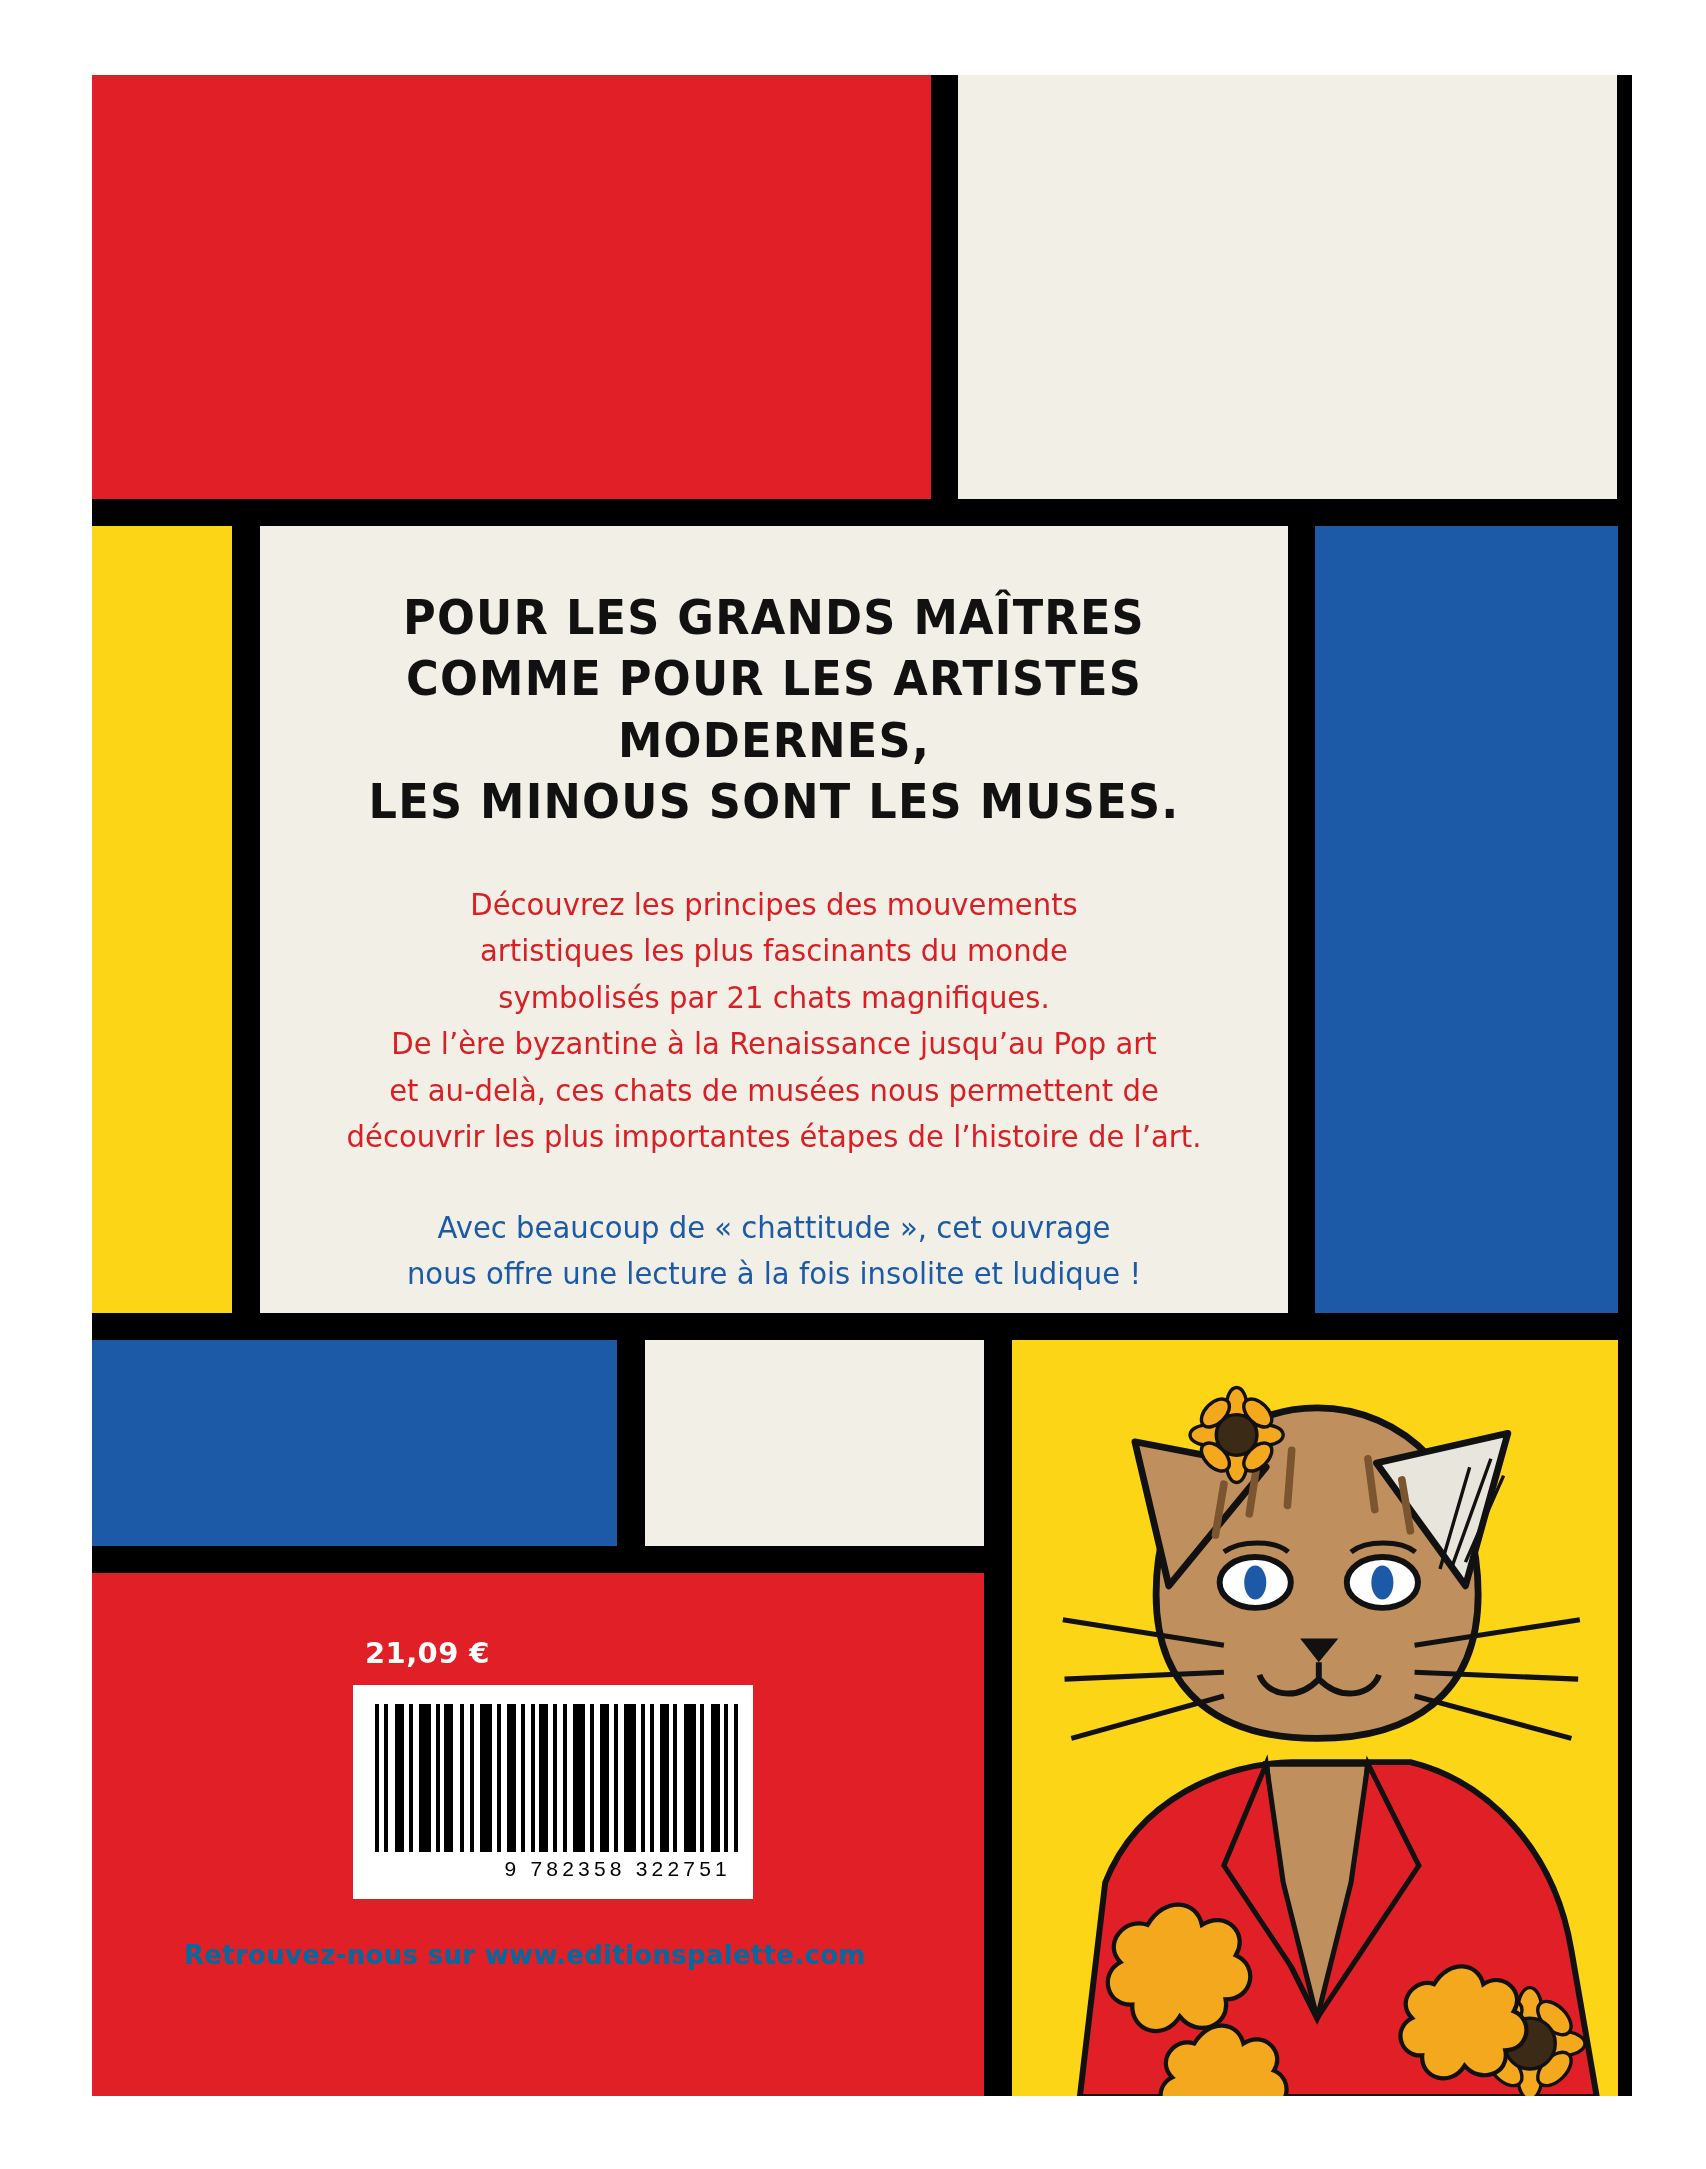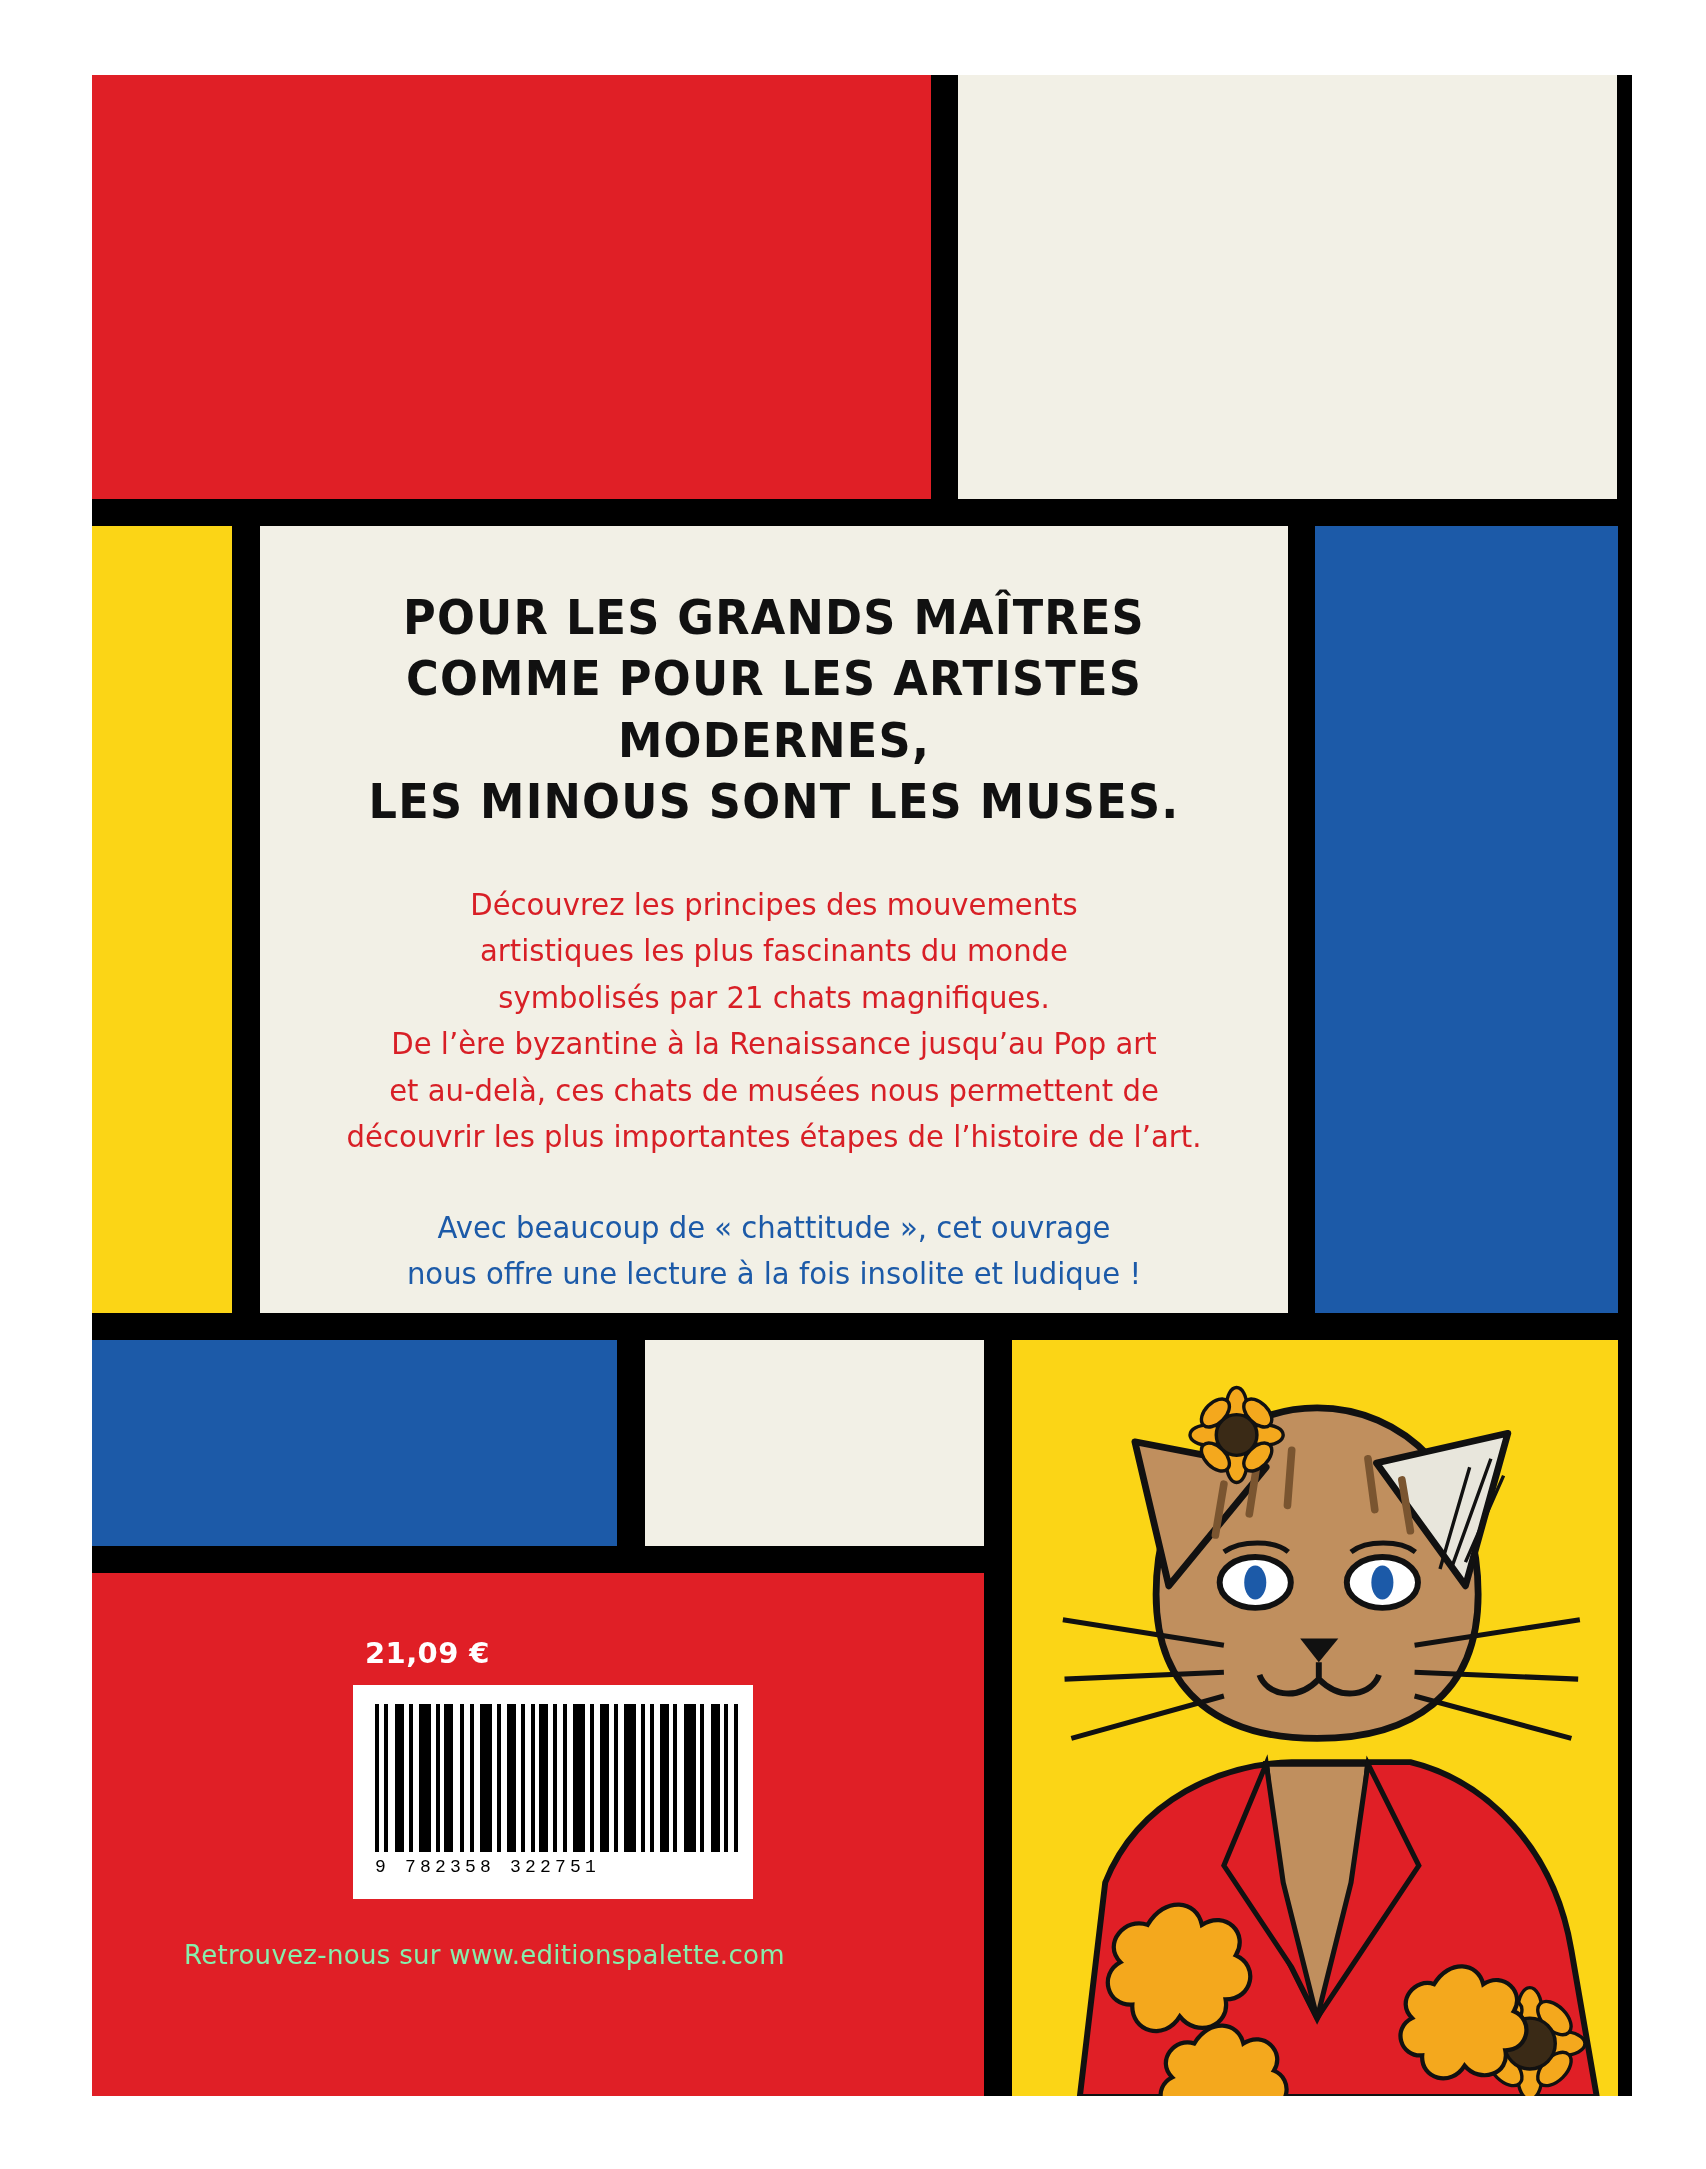--- a/index.html
+++ b/index.html
@@ -129,34 +129,34 @@
     height: 148px;
   }
   .bars i {
     position: absolute;
     top: 0;
     bottom: 0;
     background: #000000;
     display: block;
   }
   .barcode-number {
-    text-align: left;
-    font-family: Liberation Mono, monospace;
-    font-size: 18px;
+    text-align: right;
+    font-family: Liberation Sans, sans-serif;
+    font-size: 21px;
     letter-spacing: 4.2px;
     color: #000000;
     margin-top: 5.1px;
   }
   .website {
     position: absolute;
     left: 92px;
     top: 1865px;
-    color: #86efac;
-    font-family: "DejaVu Sans", sans-serif;
-    font-weight: normal;
+    color: #0369a1;
+    font-family: "DejaVu Sans", sans-serif;
+    font-weight: bold;
     font-size: 26px;
     letter-spacing: 0.3px;
   }
 
   
   .cat-wrap {
     position: absolute;
     left: 920px;
     top: 1265px;
     width: 606px;

